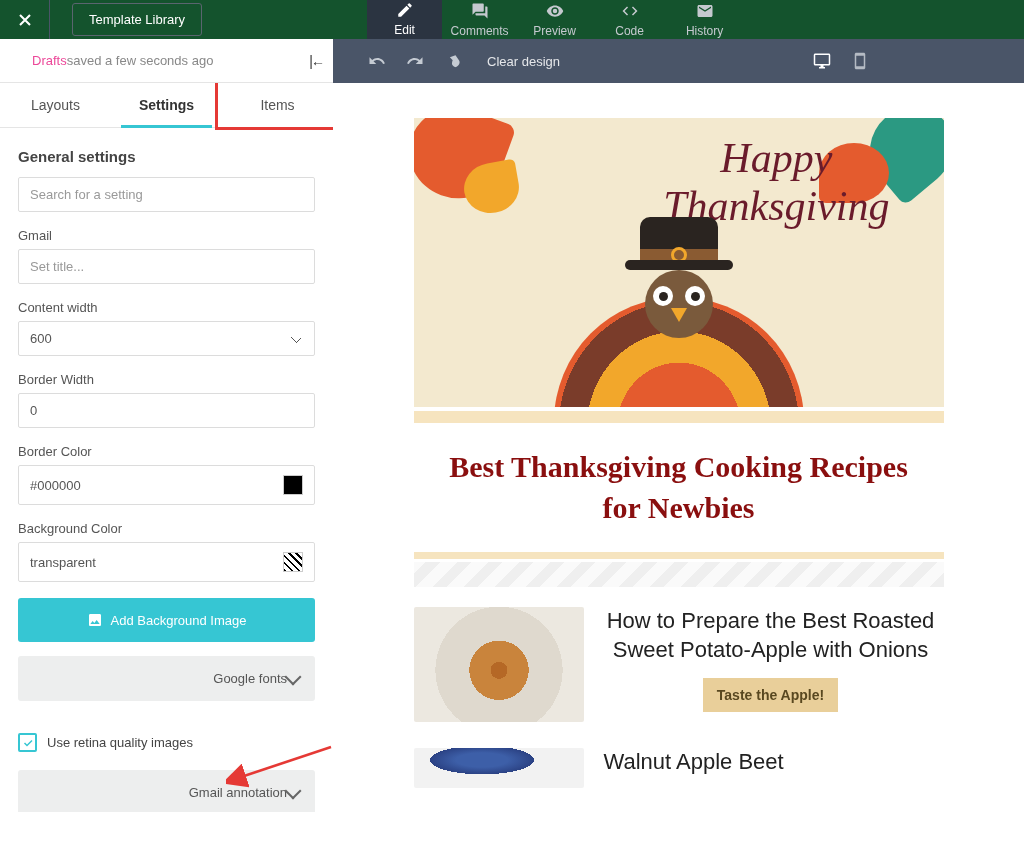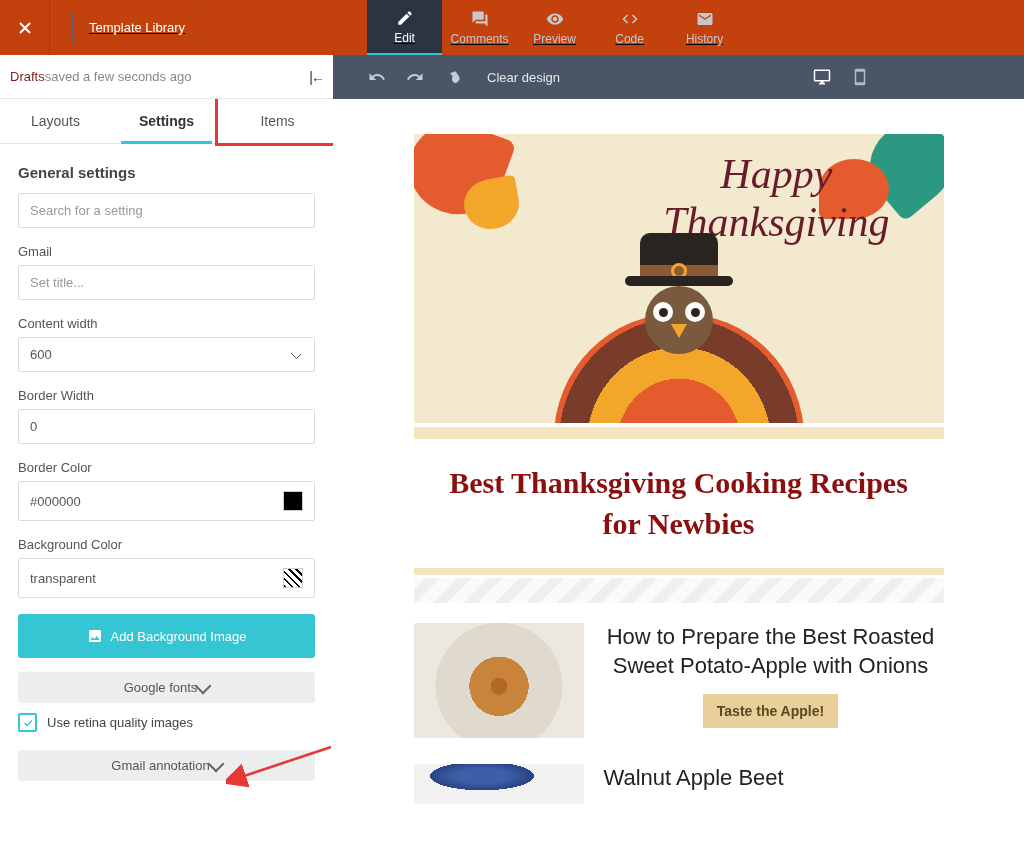--- a/index.html
+++ b/index.html
@@ -1,29 +1,29 @@
 <!DOCTYPE html>
 <html><head>
   <meta charset="utf-8">
   <style>
     * { margin: 0; padding: 0; box-sizing: border-box; }
     body { font-family: -apple-system, BlinkMacSystemFont, "Segoe UI", Arial, sans-serif; width: 1024px; height: 848px; overflow: hidden; background: #fff; }
     
-    .top-bar { display: flex; height: 55px; background: #c2410c; align-items: center; text-decoration: underline; }
+    .top-bar { display: flex; height: 39px; background: #14532d; align-items: center; }
     .close-btn { width: 50px; height: 55px; display: flex; align-items: center; justify-content: center; cursor: pointer; border-right: 1px solid #4a5568; }
     .close-btn svg { width: 20px; height: 20px; stroke: #fff; stroke-width: 2.5; }
     .template-lib { margin-left: 22px; padding: 8px 16px; color: #fff; border: 1px solid #5a656f; border-radius: 3px; font-size: 13px; cursor: pointer; }
     .top-tabs { display: flex; margin-left: 165px; height: 55px; }
     .top-tab { display: flex; flex-direction: column; align-items: center; justify-content: center; width: 75px; color: #c5c9cf; font-size: 12px; gap: 4px; cursor: pointer; }
     .top-tab.active { background: #2b3441; color: #fff; border-bottom: 2px solid #36c6d3; }
     .top-tab svg { width: 18px; height: 18px; fill: currentColor; }
 
     .sub-bar { display: flex; height: 44px; }
     .status-area { width: 333px; background: #fff; display: flex; align-items: center; padding: 0 10px; border-bottom: 1px solid #e5e5e5; color: #888; font-size: 13px; }
-    .status-area .drafts { color: #7f1d1d; }
+    .status-area .drafts { color: #ec4899; margin-left: 22px; }
     .collapse-icon { margin-left: auto; color: #333; font-size: 14px; cursor: pointer; letter-spacing: -2px; }
     .action-bar { flex: 1; background: #4a5568; display: flex; align-items: center; padding: 0 34px; }
     .action-bar svg { width: 20px; height: 18px; fill: #c5cbd3; margin-right: 18px; cursor: pointer; }
     .clear-design { color: #e5e7ea; font-size: 13px; margin-left: 5px; cursor: pointer; display: flex; align-items: center; gap: 6px; }
     .device-toggle { margin-left: auto; margin-right: 120px; display: flex; gap: 18px; }
     .device-toggle svg { width: 20px; height: 18px; fill: #fff; margin: 0; }
 
     .main { display: flex; height: calc(100% - 99px); }
     .sidebar { width: 333px; background: #fff; padding: 0 0 20px 0; position: relative; overflow: visible; }
     .sidebar-scroll { overflow-y: auto; height: 100%; padding-bottom: 30px;}
@@ -45,21 +45,21 @@
     .select-wrap::after { content: ''; position: absolute; right: 14px; top: 50%; transform: translateY(-50%); width: 10px; height: 10px; background: linear-gradient(45deg, transparent 45%, #555 45%, #555 55%, transparent 55%), linear-gradient(-45deg, transparent 45%, #555 45%, #555 55%, transparent 55%); background-size: 6px 6px; background-position: 0 3px, 5px 3px; background-repeat: no-repeat; pointer-events: none; }
     .text-input::placeholder { color: #999; }
     .color-input { display: flex; align-items: center; }
     .color-swatch { width: 20px; height: 20px; margin-left: auto; border: 1px solid #ccc; }
     .bg-hatch { background: repeating-linear-gradient(45deg, #000 0, #000 2px, #fff 2px, #fff 5px); }
     .bg-black { background: #000; }
     
     .primary-btn { width: calc(100% - 36px); margin: 0 18px 14px; padding: 14px; background: #36c6d3; color: #fff; border: none; border-radius: 3px; font-size: 13px; cursor: pointer; display: flex; align-items: center; justify-content: center; gap: 8px; }
     .primary-btn svg { width: 16px; height: 16px; fill: #fff; }
     
-    .accordion { width: calc(100% - 36px); margin: 0 18px 0; padding: 8px 16px; background: #edeeee; border-radius: 3px; display: flex; align-items: center; justify-content: center; font-size: 13px; color: #555; cursor: pointer; }
+    .accordion { width: calc(100% - 36px); margin: 0 18px 22px; padding: 15px 16px; background: #edeeee; border-radius: 3px; display: flex; align-items: center; justify-content: flex-end; font-size: 13px; color: #555; cursor: pointer; }
     .chevron { width: 12px; height: 12px; border-right: 2px solid #666; border-bottom: 2px solid #666; transform: rotate(45deg); margin-top: -4px; }
     
     .checkbox-row { display: flex; align-items: center; padding: 10px 18px 18px; gap: 10px; }
     .checkbox { width: 19px; height: 19px; border: 2px solid #36c6d3; border-radius: 2px; display: flex; align-items: center; justify-content: center; }
     .checkbox svg { width: 12px; height: 12px; stroke: #36c6d3; stroke-width: 3; fill: none; }
     
     .canvas { flex: 1; background: #fff; overflow-y: auto; padding: 35px 0; position: relative; }
     .email-preview { width: 530px; margin: 0 auto; }
     .hero { background: #f3e9cf; height: 289px; position: relative; overflow: hidden; }
     .hero-text { position: absolute; top: 16px; right: 54px; font-family: Georgia, serif; font-style: italic; color: #6a1b2b; text-align: center; }

